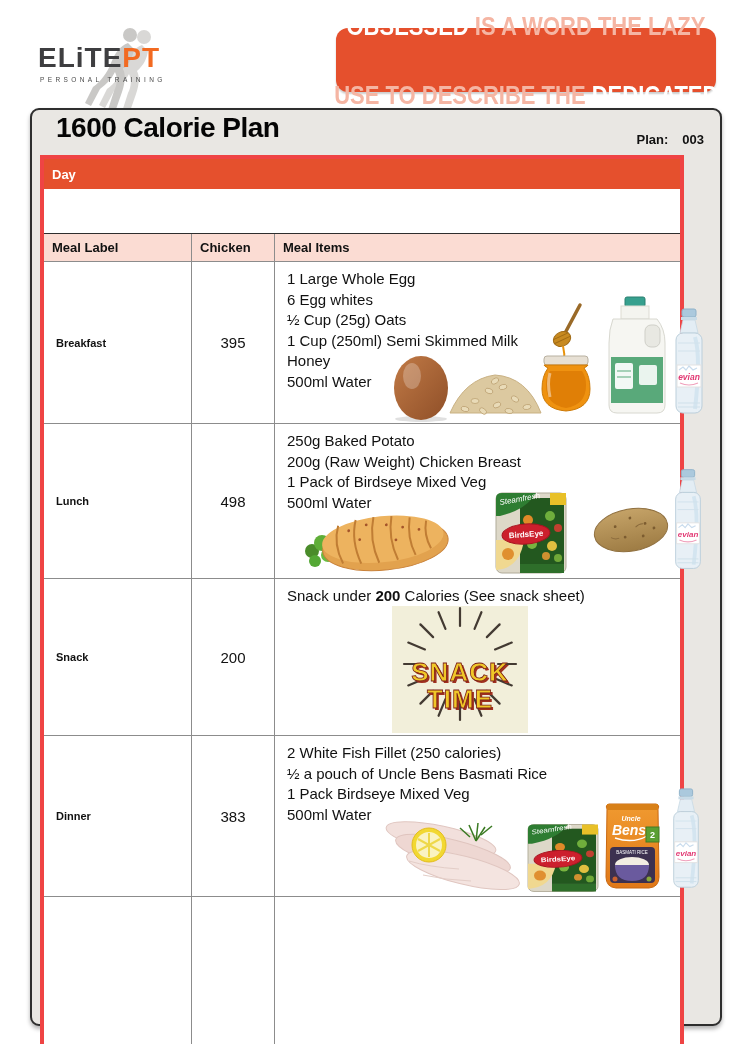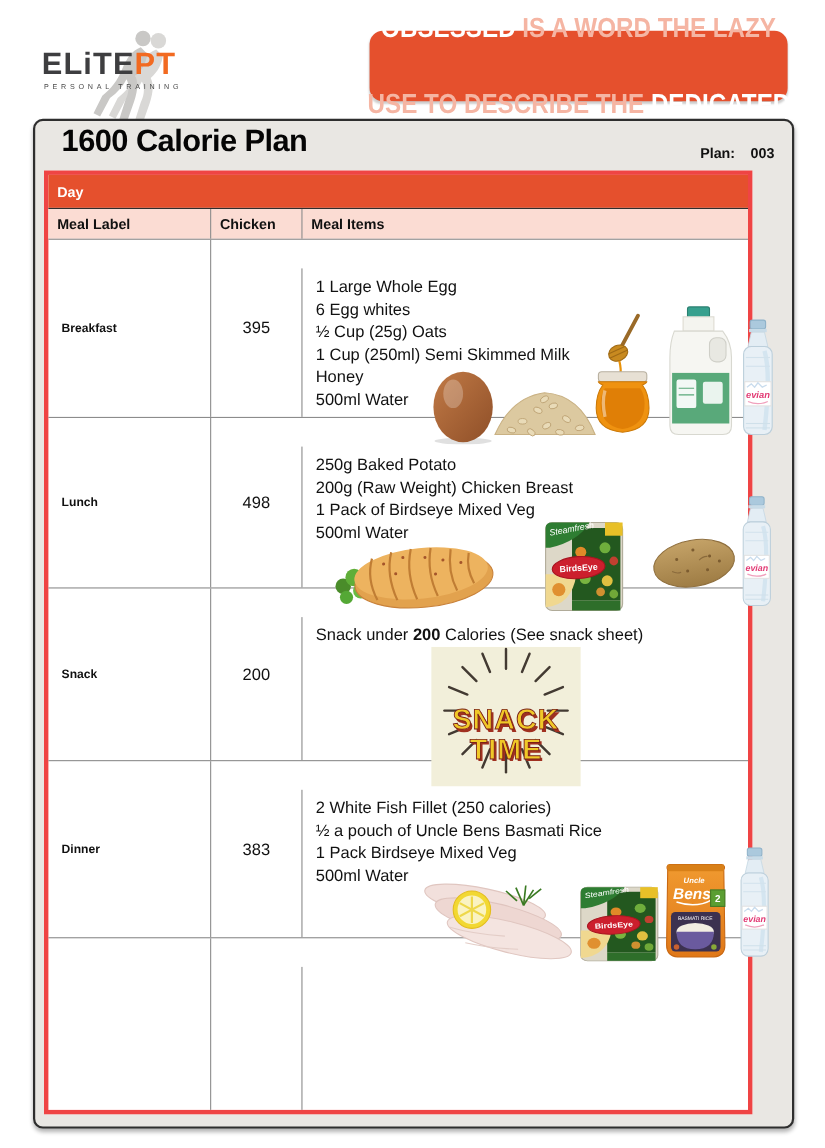--- a/index.html
+++ b/index.html
@@ -38,21 +38,21 @@
   .trow { display:grid; grid-template-columns:147px 83px 1fr; border-top:1px solid #8c8c8c; }
   .trow > div { border-left:1px solid #8c8c8c; position:relative; }
   .trow > div:first-child { border-left:none; }
   .hdr { height:28px; background:#fbdcd3; }
   .hdr > div { display:flex; align-items:center; font-size:13px; font-weight:700; color:#111;
                padding-left:8px; }
   .cell-label { display:flex; align-items:center; padding-left:12px;
                 font-size:11px; font-weight:700; color:#111; }
   .cell-cal { display:flex; align-items:center; justify-content:center;
               font-size:15px; font-weight:400; color:#111; }
-  .cell-items { font-size:15px; line-height:20.5px; color:#111;margin-top:26px; }
+  .cell-items { font-size:15px; line-height:20.5px; color:#111; }
   .items-text { padding:7px 0 0 12px; }
   .img { position:absolute; }
 
   .r-breakfast { height:162px; }
   .r-lunch { height:155px; }
   .r-snack { height:157px; }
   .r-dinner { height:161px; }
   .r-empty { height:157px; }
 </style>
 </head>
@@ -139,21 +139,21 @@
 
 <div class="card">
   <div class="card-title">1600 Calorie Plan</div>
   <div class="plan-box">
     <span>Plan:</span><span class="num">003</span>
   </div>
 
   <div class="mtable">
     <div class="day-row">Day</div>
 
-    <div class="trow hdr" style="border-top:1px solid #2e2e2e;">
+    <div class="trow hdr" style="border-top:1px solid #2e2e2e;margin-top:44px;">
       <div>Meal Label</div>
       <div>Chicken</div>
       <div>Meal Items</div>
     </div>
 
     <div class="trow r-breakfast">
       <div class="cell-label">Breakfast</div>
       <div class="cell-cal">395</div>
       <div class="cell-items">
         <div class="items-text">

